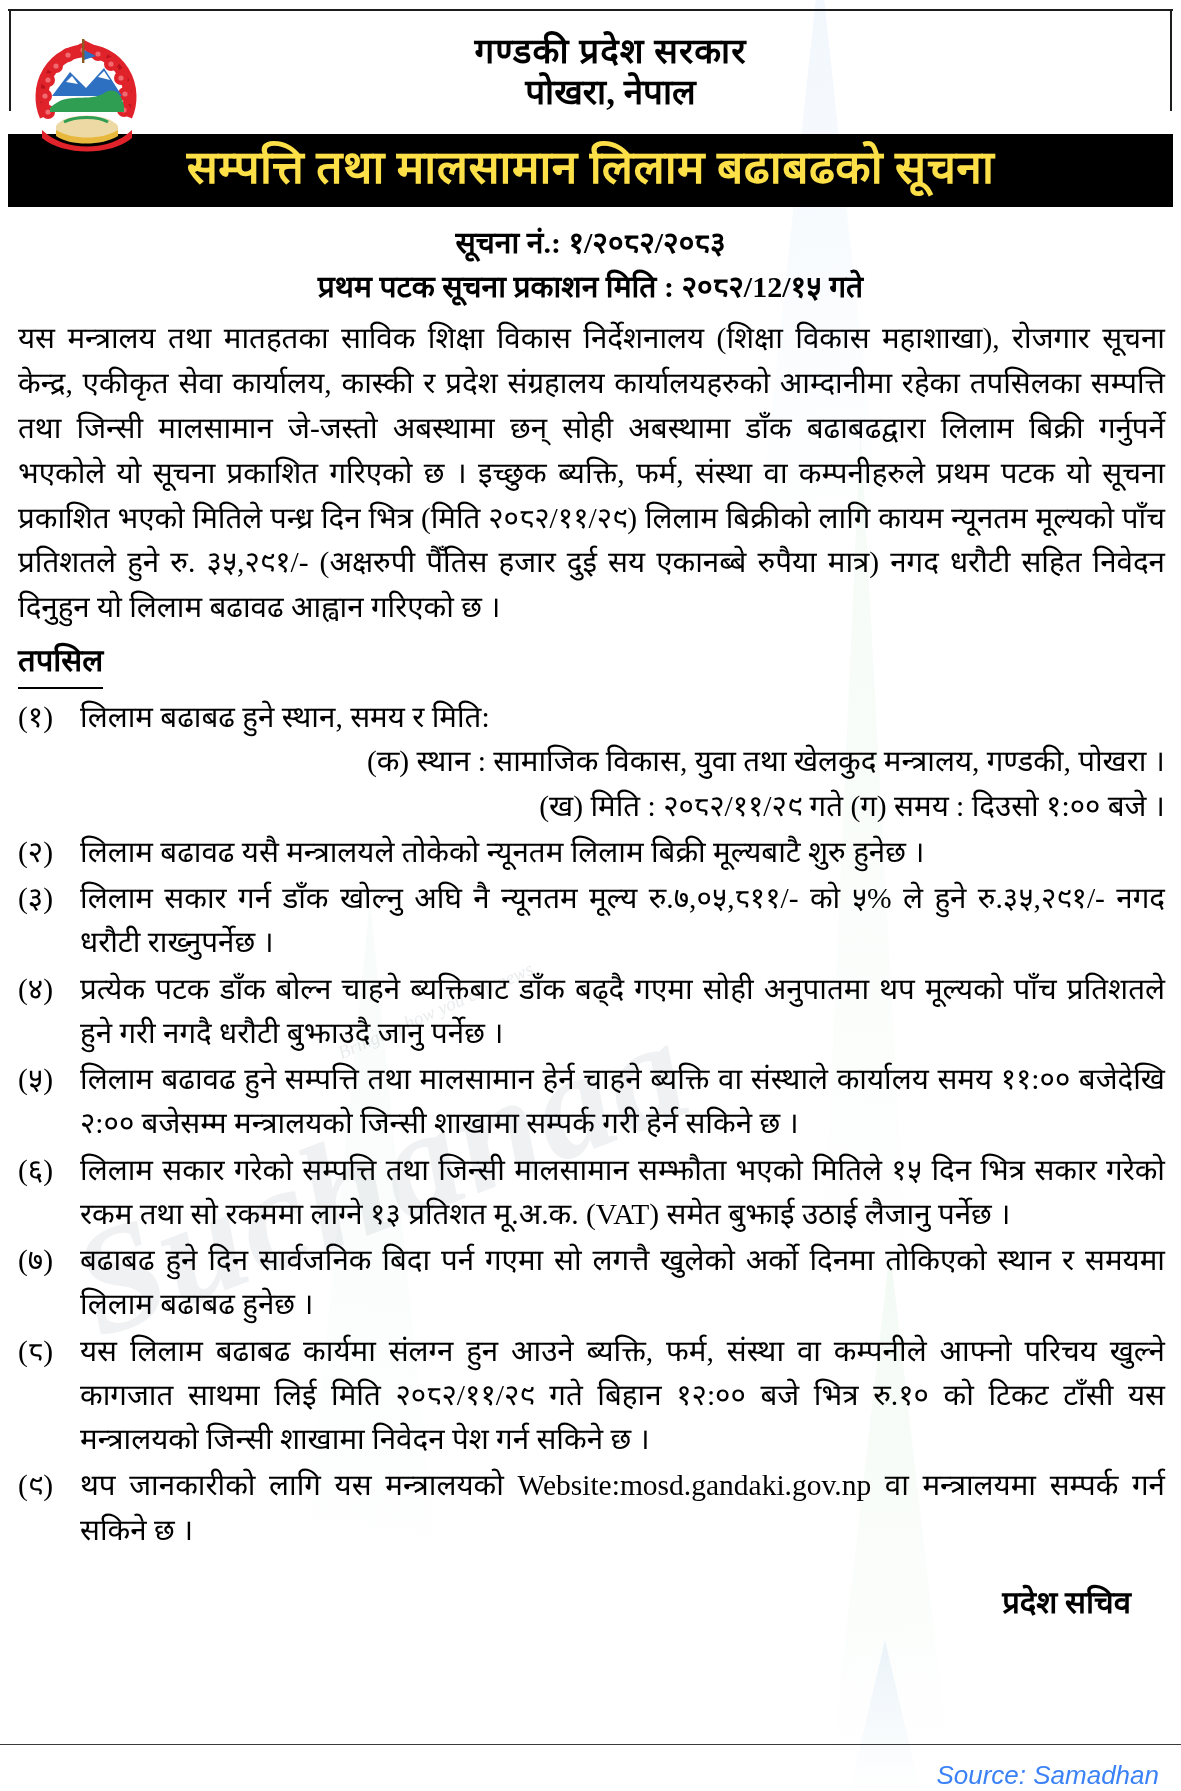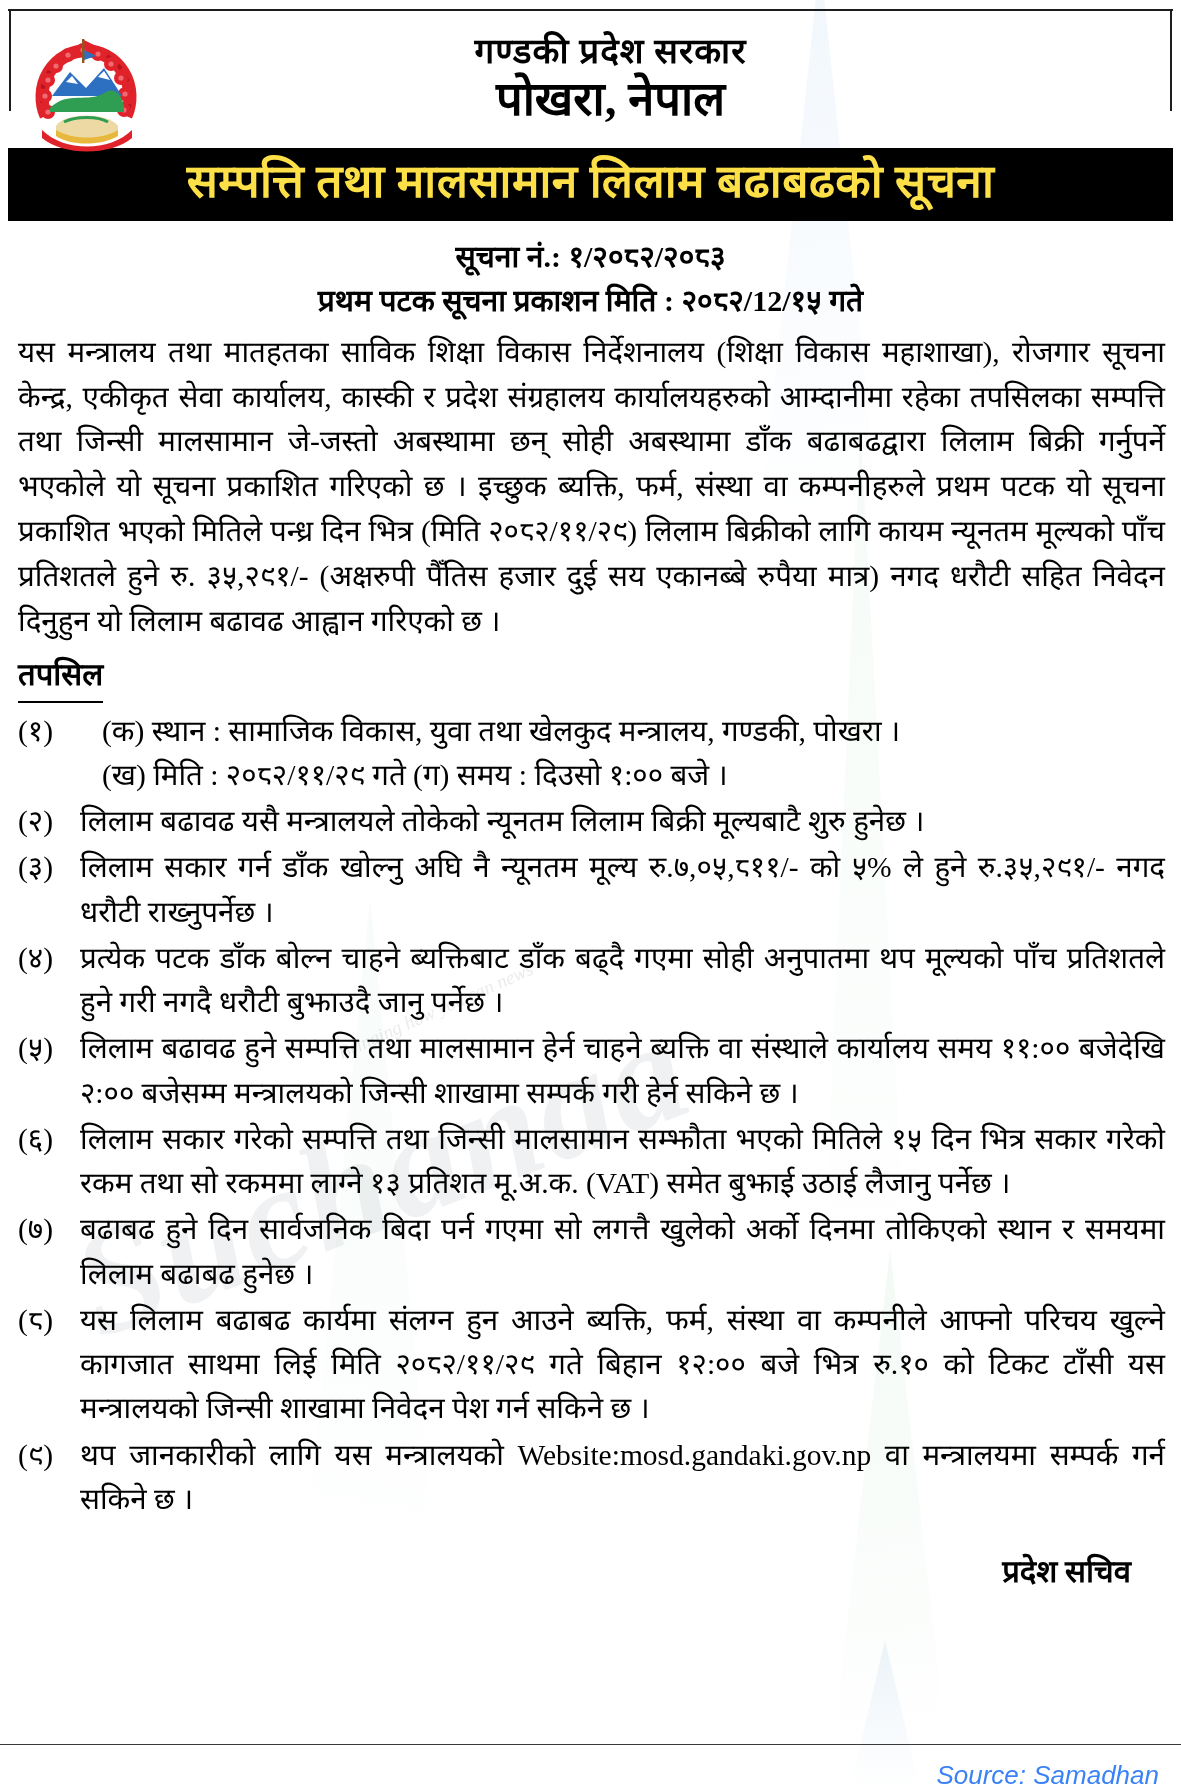--- a/index.html
+++ b/index.html
@@ -135,21 +135,21 @@
   }
   .ministry-line {
     font-size: 52px;
     font-weight: 700;
     line-height: 1.12;
     margin: 0 0 2px 0;
     padding-left: 40px;
     letter-spacing: 0px;
   }
   .place-line {
-    font-size: 47px;
+    font-size: 35px;
     font-weight: 700;
     line-height: 1.12;
     margin: 0 0 4px 0;
     padding-left: 40px;
   }
 
   
   .banner {
     background: #000000;
     color: #fde047;
@@ -206,21 +206,21 @@
     white-space: nowrap;
   }
   .item-body {
     flex: 1 1 auto;
     text-align: justify;
     text-justify: inter-word;
   }
   .subline {
     display: block;
     padding-left: 22px;
-    text-align: left;
+    text-align: right;
   }
 
   .signature {
     text-align: right;
     font-size: 31px;
     font-weight: 700;
     padding: 26px 34px 0 0;
   }
 
   .footer-rule {
@@ -326,20 +326,21 @@
 
     <div>
       <span class="section-title">तपसिल</span>
     </div>
 
     <div class="items">
 
       <div class="item">
         <span class="item-num">(१)</span>
         <span class="item-body">
+          <span>लिलाम बढाबढ हुने स्थान, समय र मिति:</span>
           <span class="subline">(क) स्थान : सामाजिक विकास, युवा तथा खेलकुद मन्त्रालय, गण्डकी, पोखरा ।</span>
           <span class="subline">(ख) मिति : २०८२/११/२९ गते (ग) समय : दिउसो १:०० बजे ।</span>
         </span>
       </div>
 
       <div class="item">
         <span class="item-num">(२)</span>
         <span class="item-body">लिलाम बढावढ यसै मन्त्रालयले तोकेको न्यूनतम लिलाम बिक्री मूल्यबाटै शुरु हुनेछ ।</span>
       </div>
 

